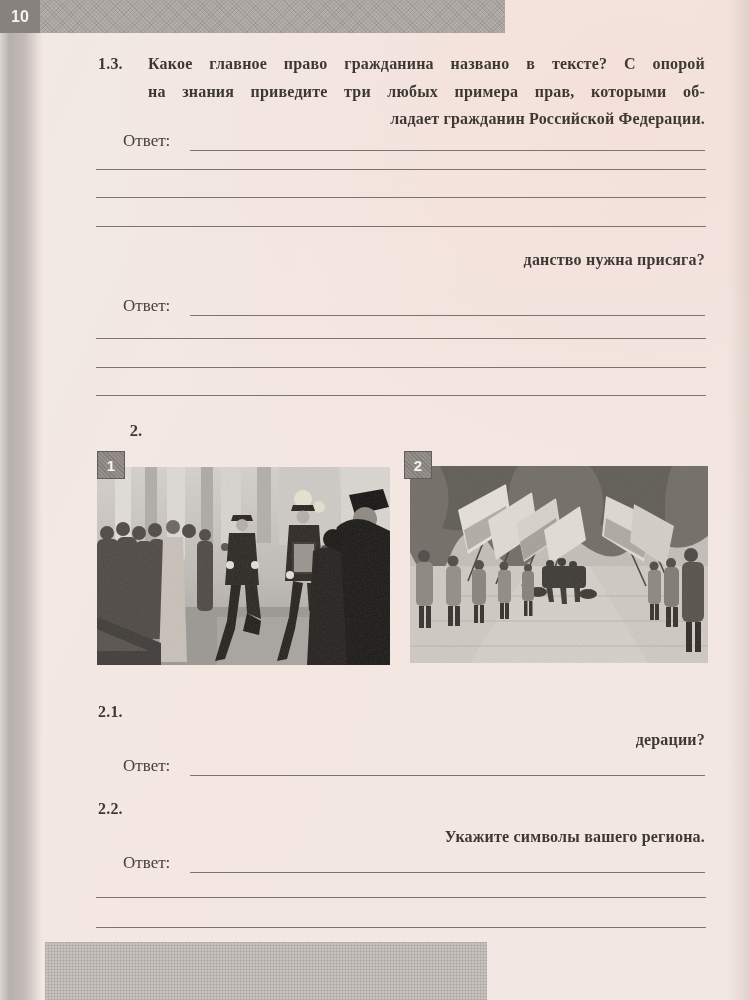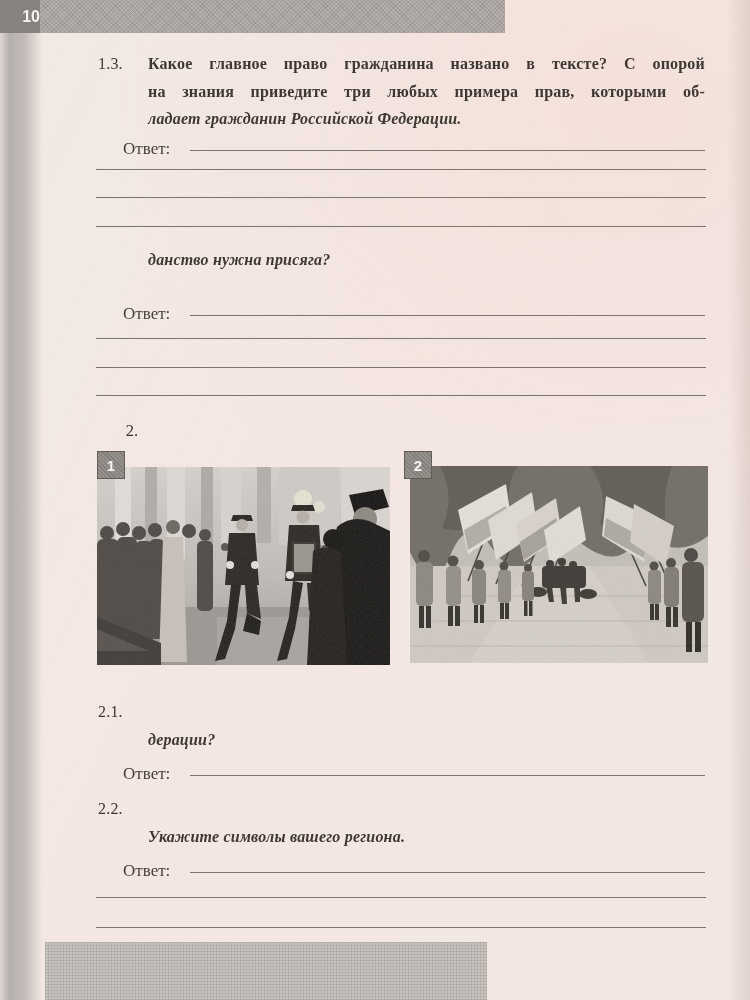--- a/index.html
+++ b/index.html
@@ -27,51 +27,51 @@
     position:absolute;left:40px;top:0;width:465px;height:33px;
     background-color:#b4afab;
     background-image:
       repeating-linear-gradient(45deg, rgba(85,80,76,.16) 0 1px, transparent 1px 3px),
       repeating-linear-gradient(-45deg, rgba(85,80,76,.14) 0 1px, transparent 1px 3px);
   }
   .page-number-tab{
     position:absolute;left:0;top:0;width:40px;height:33px;
     background:#87827e;
     color:#f5f2ef;font-family:"Liberation Sans","DejaVu Sans",sans-serif;
-    font-weight:bold;font-size:16px;line-height:33px;text-align:right;
+    font-weight:bold;font-size:16px;line-height:33px;text-align:center;
   }
   .bottom-band{
     position:absolute;left:45px;top:942px;width:442px;height:58px;
     background-color:#c7c2be;
     background-image:
       repeating-linear-gradient(0deg, rgba(85,80,76,.13) 0 1px, transparent 1px 3px),
       repeating-linear-gradient(90deg, rgba(85,80,76,.13) 0 1px, transparent 1px 3px);
   }
   
   .q{
     position:absolute;left:148px;width:557px;
     font-weight:bold;font-size:16px;line-height:27.5px;color:#3e3833;
     letter-spacing:.2px;
   }
   .q .line{position:relative;height:27.5px;overflow:visible;}
   .q .jl{text-align:justify;text-align-last:justify;}
-  .q .ll{text-align:left;font-style:italic;}
+  .q .ll{text-align:right;}
   .qnum{
-    position:absolute;left:-50px;top:0;width:42px;text-align:center;
-    font-weight:normal;white-space:nowrap;
+    position:absolute;left:-50px;top:0;width:42px;text-align:right;
+    font-weight:bold;white-space:nowrap;
   }
   .heading{
     position:absolute;left:148px;width:557px;
     font-weight:bold;font-size:16.5px;line-height:27px;color:#3e3833;
   }
   .answer-row{
     position:absolute;left:123px;width:582px;height:24px;
     font-size:17px;color:#46403b;
   }
-  .answer-label{position:absolute;left:0;top:0;margin-top:8px;}
+  .answer-label{position:absolute;left:0;top:0;}
   .answer-underline{
     position:absolute;left:67px;right:0;top:19px;height:0;
     border-top:1.6px solid #7b746f;
   }
   .ruled-line{
     position:absolute;left:96px;width:610px;height:0;
     border-top:1.6px solid #7b746f;
   }
   
   .photo{

